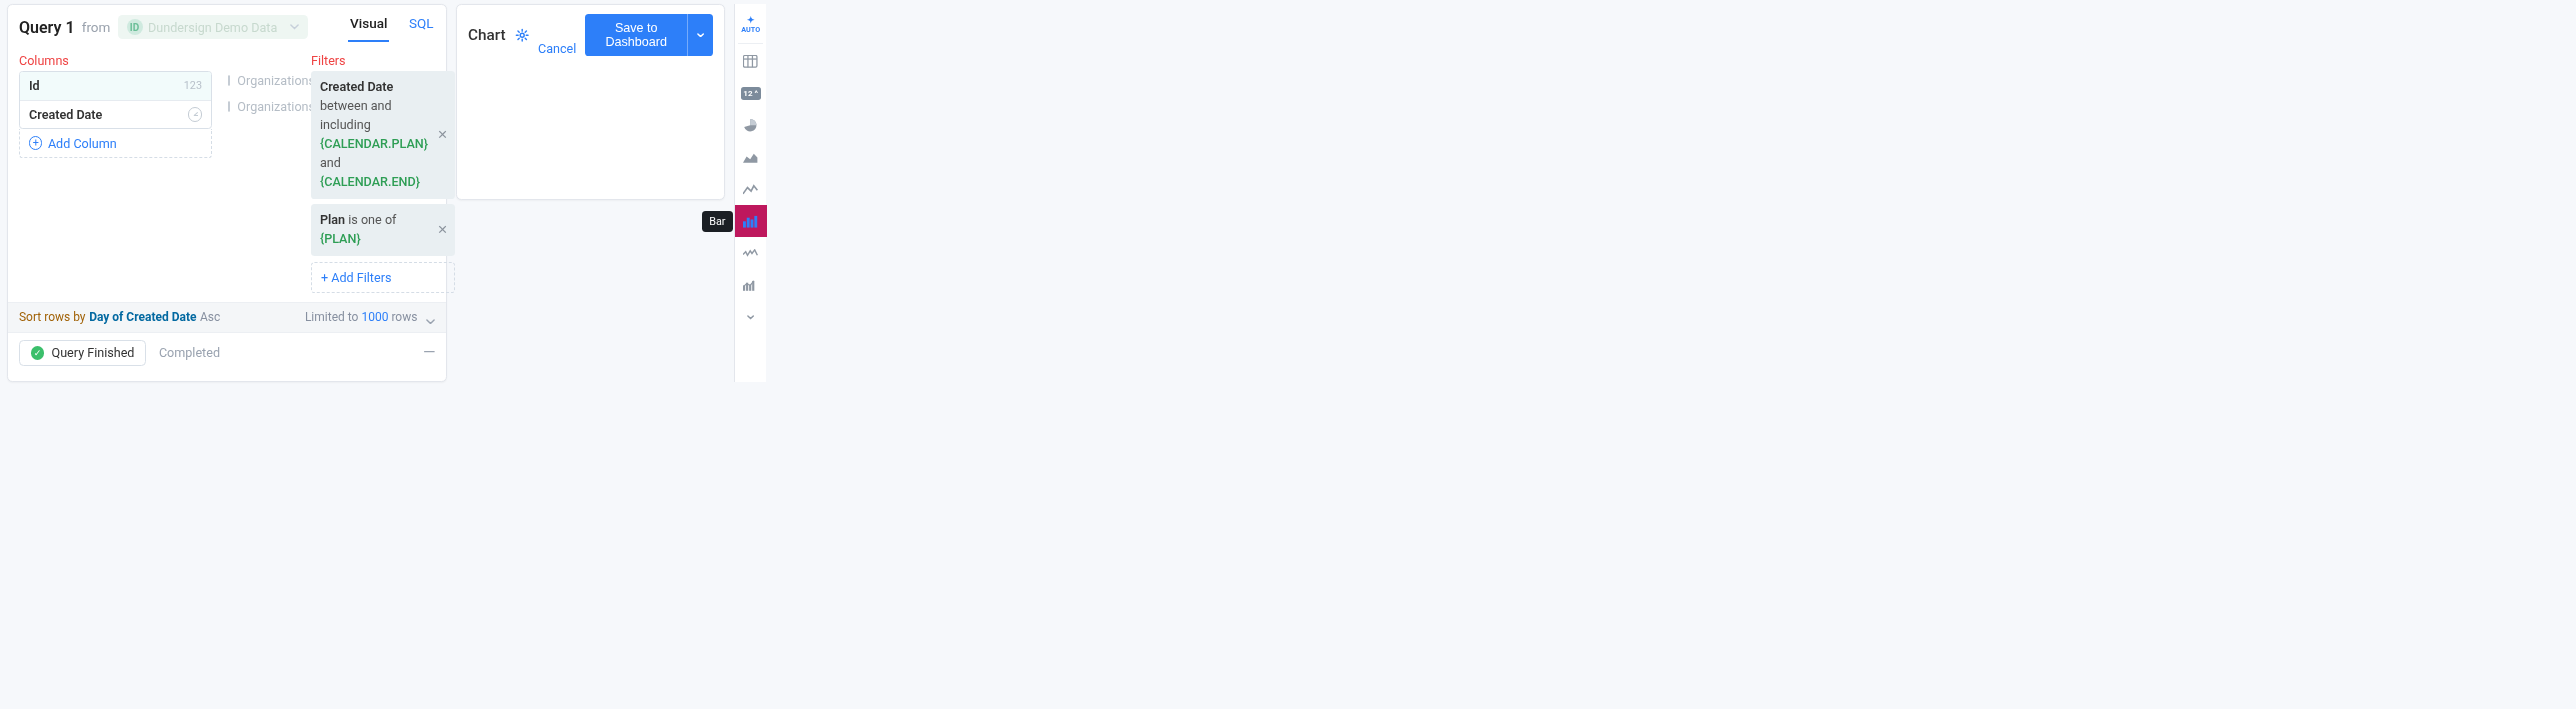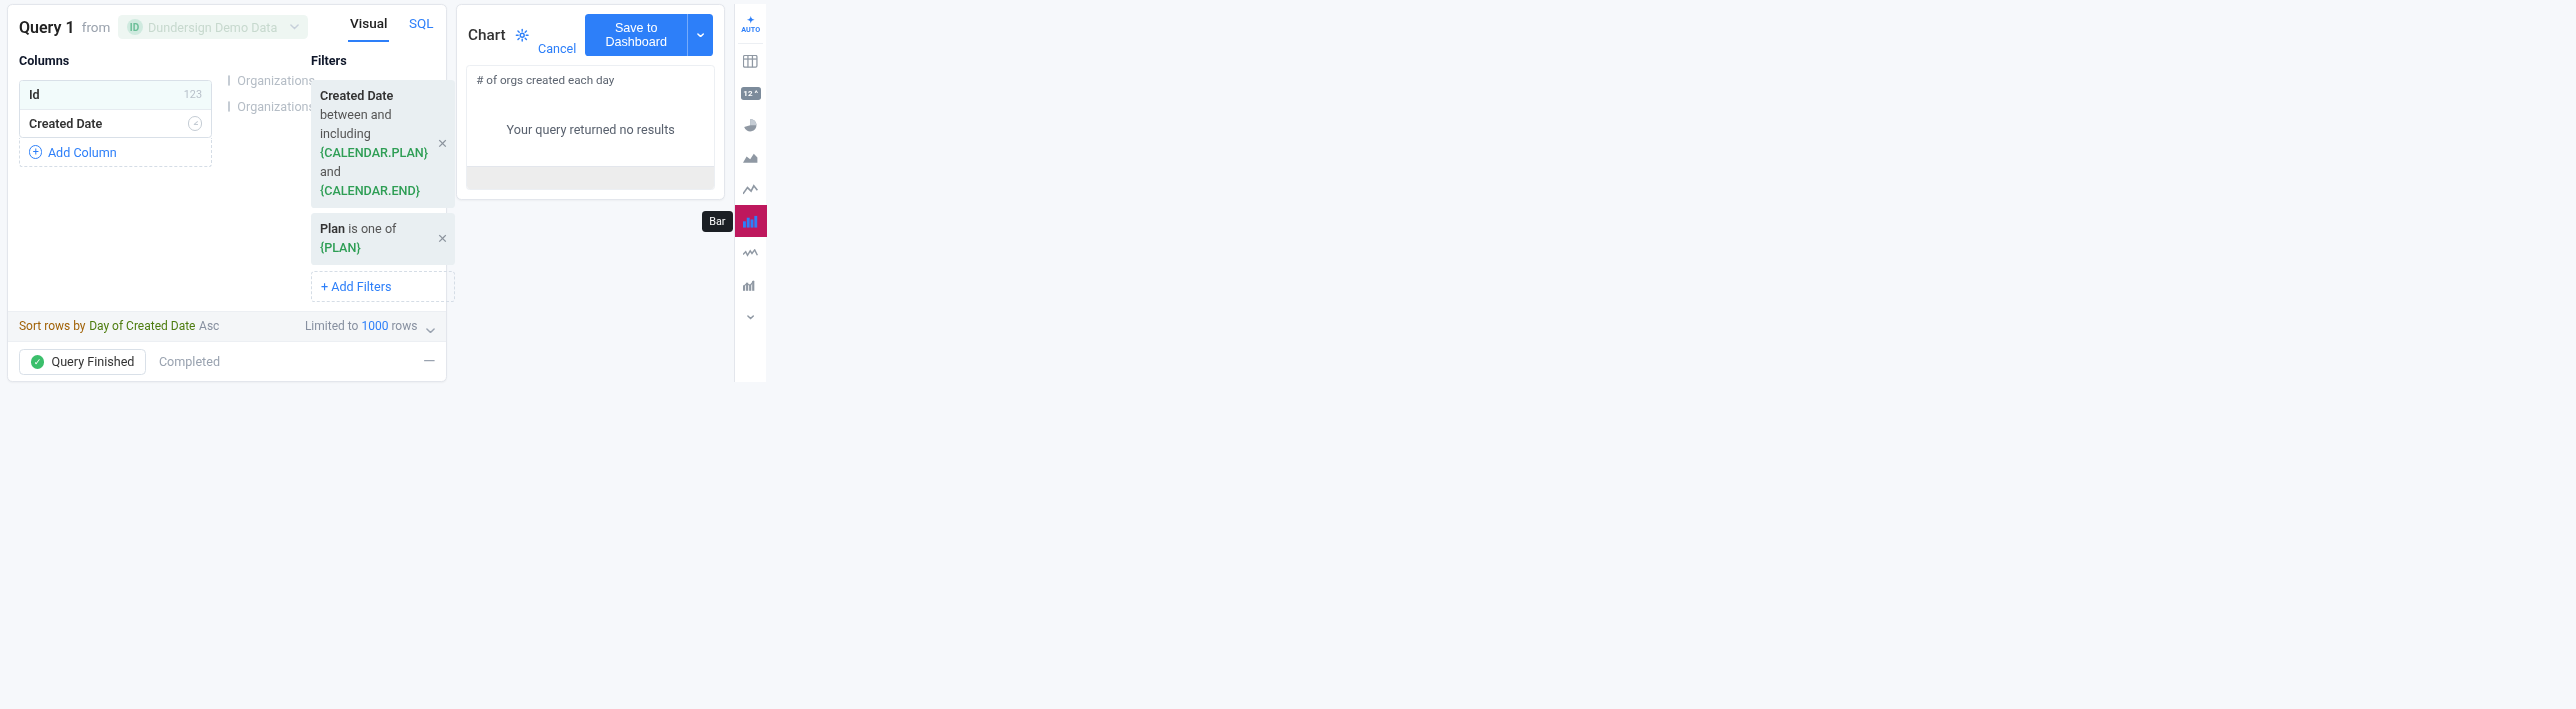--- a/index.html
+++ b/index.html
@@ -44,21 +44,21 @@
     width:16px;height:16px;border-radius:50%;background:#cfeadf;color:#6bbf98;
     display:flex;align-items:center;justify-content:center;font-size:10px;font-weight:700;
   }
   .chev-down{ margin-left:7.2px; color:#c7d0da; }
   .tabs {
     margin-left:auto; display:flex; gap:18px; font-size:13.5px;
   }
   .tab { color:#2d7ff9; padding:3.6px 1.8px 9px; cursor:pointer; }
   .tab.active { color:#222; font-weight:500; border-bottom:2.7px solid #2d7ff9; }
   .query-body { display:flex; padding: 5.4px 10.8px 9px; gap:10.8px; }
-  .section-label { font-size:12.6px; font-weight:700; color:#0f172a; margin-bottom:12px; }
+  .section-label { font-size:12.6px; font-weight:400; color:#ef4444; margin-bottom:3px; }
   .columns-area { width: 193px; }
   .col-table {
     border:0.9px solid #d9e0e8; border-radius:3.6px; overflow:hidden;
   }
   .col-row {
     display:flex; align-items:center; justify-content:space-between;
     padding:6.3px 9px; font-size:12.6px; border-bottom:0.9px solid #e6ebf0;
   }
   .col-row:last-child{border-bottom:none;}
   .col-row.id { background:#f2fbfb; }
@@ -88,21 +88,21 @@
   .filter-chip .param{color:#2e9e55;font-weight:500;}
   .filter-chip .x{position:absolute; right:7.2px; top:50%; transform:translateY(-50%); color:#8a929c; cursor:pointer; font-size:12.6px;}
   .add-filter{
     border:0.9px dashed #d5dde6; border-radius:3.6px; padding:7.2px 9px; color:#2d7ff9; cursor:pointer;
   }
   .sort-bar{
     background:#f4f6f8; border-top:0.9px solid #eceff3; border-bottom:0.9px solid #eceff3;
     padding:7.2px 10.8px; display:flex; align-items:center; font-size:12px;
   }
   .sort-bar .lead{color:#a16207;}
-  .sort-bar .val{color:#4d7c0f; font-weight:400; margin:0 3.6px;}
+  .sort-bar .val{color:#0369a1; font-weight:700; margin:0 3.6px;}
   .sort-bar .dir{color:#8790a0;}
   .sort-right{margin-left:auto; display:flex; align-items:flex-end; gap:9px; color:#8790a0;}
   .limit-num{color:#2d7ff9;}
   .status-bar{ padding:7.2px 10.8px; display:flex; align-items:center; gap:12.6px;}
   .status-pill{border:0.9px solid #d9e0e8; border-radius:4.5px; padding:4.5px 10.8px; display:flex; align-items:center; gap:7.2px; font-size:12.6px;}
   .check{width:13.5px;height:13.5px;border-radius:50%;background:#3bbf6b;display:flex;align-items:center;justify-content:center;color:#fff;font-size:9px;}
   .completed{color:#9aa3b0;}
   .collapse{margin-left:auto;color:#9aa3b0;font-size:16px;cursor:pointer;}
 
   .steps { margin-top:5.4px; margin-left:10.8px; display:flex; flex-direction:column; gap:12.6px;}
@@ -294,25 +294,20 @@
         <div class="save-btn">
           <button class="save-main">Save to Dashboard</button>
           <button class="save-drop">
             <svg width="7.2" height="4.5" viewBox="0 0 8 5">
                 <path d="M1 1l3 3 3-3" stroke="#fff" stroke-width="1.6" fill="none" stroke-linecap="round"></path>
               </svg>
           </button>
         </div>
       </div>
     </div>
-    <div class="chart-body">
-      <div class="chart-caption"># of orgs created each day</div>
-      <div class="chart-empty">Your query returned no results</div>
-      <div class="chart-foot"></div>
-    </div>
   </div>
 
   <div class="right-rail">
     <div class="rail-item accent">
       <div class="rail-auto">
           <span class="spark">✦</span>
           <span>AUTO</span>
         </div>
     </div>
     <div class="rail-sep"></div>

